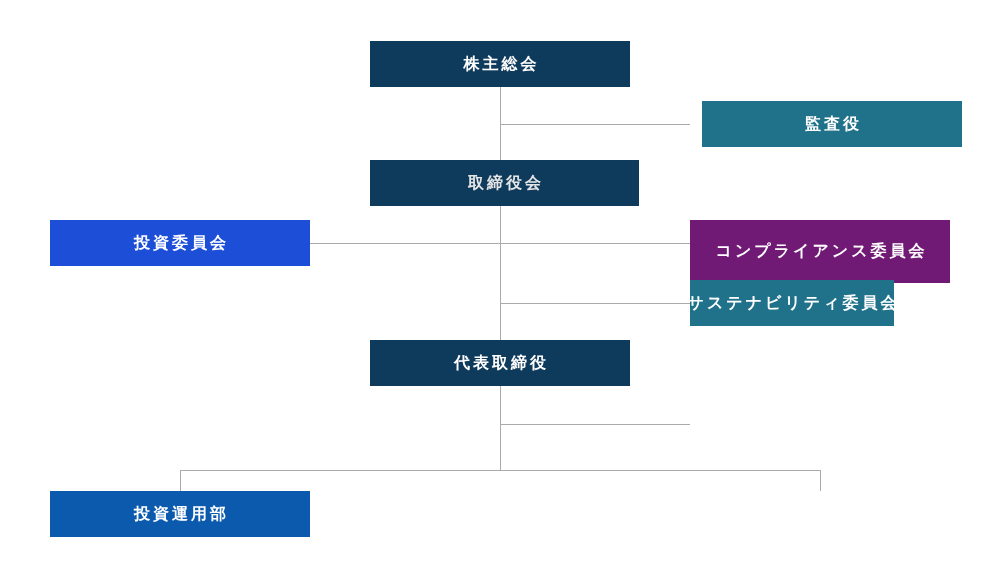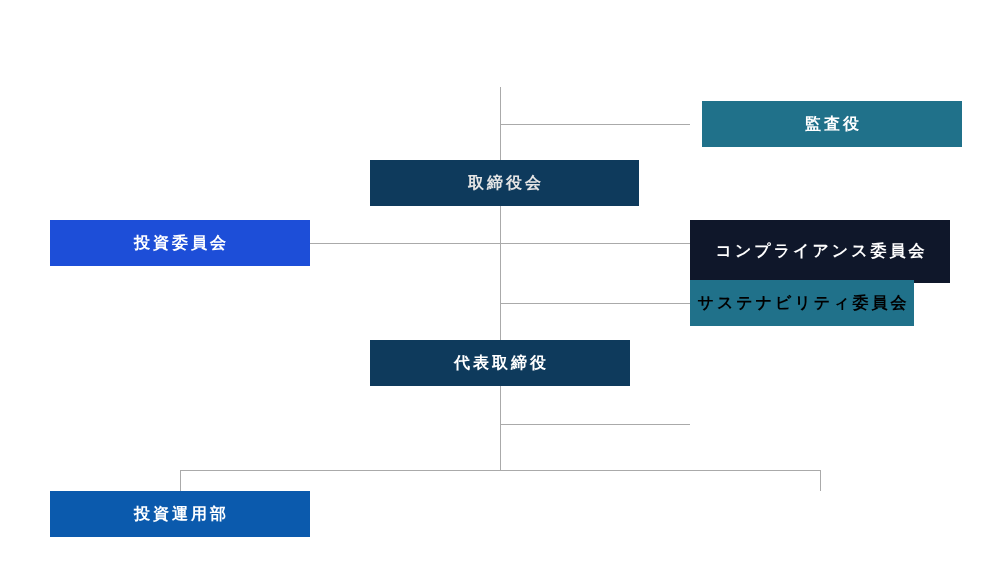--- a/index.html
+++ b/index.html
@@ -44,33 +44,36 @@
       <div class="line" style="background: rgb(170, 170, 170); left: 500px; top: 206px; width: 1px; height: 134px;"></div>
       <div class="line" style="background: rgb(170, 170, 170); left: 310px; top: 243px; width: 380px; height: 1px;"></div>
       <div class="line" style="background: rgb(170, 170, 170); left: 500px; top: 303px; width: 190px; height: 1px;"></div>
       <div class="line" style="background: rgb(170, 170, 170); left: 500px; top: 386px; width: 1px; height: 84px;"></div>
       <div class="line" style="background: rgb(170, 170, 170); left: 500px; top: 424px; width: 190px; height: 1px;"></div>
       <div class="line" style="background: rgb(170, 170, 170); left: 180px; top: 470px; width: 640px; height: 1px;"></div>
       <div class="line" style="background: rgb(170, 170, 170); left: 180px; top: 470px; width: 1px; height: 21px;"></div>
       <div class="line" style="background: rgb(170, 170, 170); left: 820px; top: 470px; width: 1px; height: 21px;"></div>
     </div>
 
+  <div class="node" style="left: 370px; top: 41px; width: 260px; height: 46px; background: rgb(14, 58, 92); color: rgb(255, 255, 255);">
+    <span>株主総会</span>
+  </div>
   <div class="node" style="left: 690px; top: 101px; width: 260px; height: 46px; background: rgb(32, 113, 138); color: rgb(255, 255, 255); margin-left: 12px;">
     <span>監査役</span>
   </div>
   <div class="node" style="left: 370px; top: 160px; width: 269px; height: 46px; background: rgb(14, 58, 92); color: #e5e5e5;">
     <span>取締役会</span>
   </div>
   <div class="node" style="left: 50px; top: 220px; width: 260px; height: 46px; background: #1d4ed8; color: rgb(255, 255, 255);">
     <span>投資委員会</span>
   </div>
-  <div class="node" style="left: 690px; top: 220px; width: 260px; height: 63px; background: #0f172a; color: rgb(255, 255, 255);">
+  <div class="node" style="left: 690px; top: 220px; width: 260px; height: 63px; background: #701a75; color: rgb(255, 255, 255);">
     <span>コンプライアンス委員会</span>
   </div>
-  <div class="node" style="left: 690px; top: 280px; width: 224px; height: 46px; background: rgb(32, 113, 138); color: #000000;">
+  <div class="node" style="left: 690px; top: 280px; width: 204px; height: 46px; background: rgb(32, 113, 138); color: #ffffff;">
     <span>サステナビリティ委員会</span>
   </div>
   <div class="node" style="left: 370px; top: 340px; width: 260px; height: 46px; background: rgb(14, 58, 92); color: rgb(255, 255, 255); align-items: center;">
     <span>代表取締役</span>
   </div>
   <div class="node" style="left: 50px; top: 491px; width: 260px; height: 46px; background: rgb(11, 90, 173); color: rgb(255, 255, 255);">
     <span>投資運用部</span>
   </div>
 </div>
 

